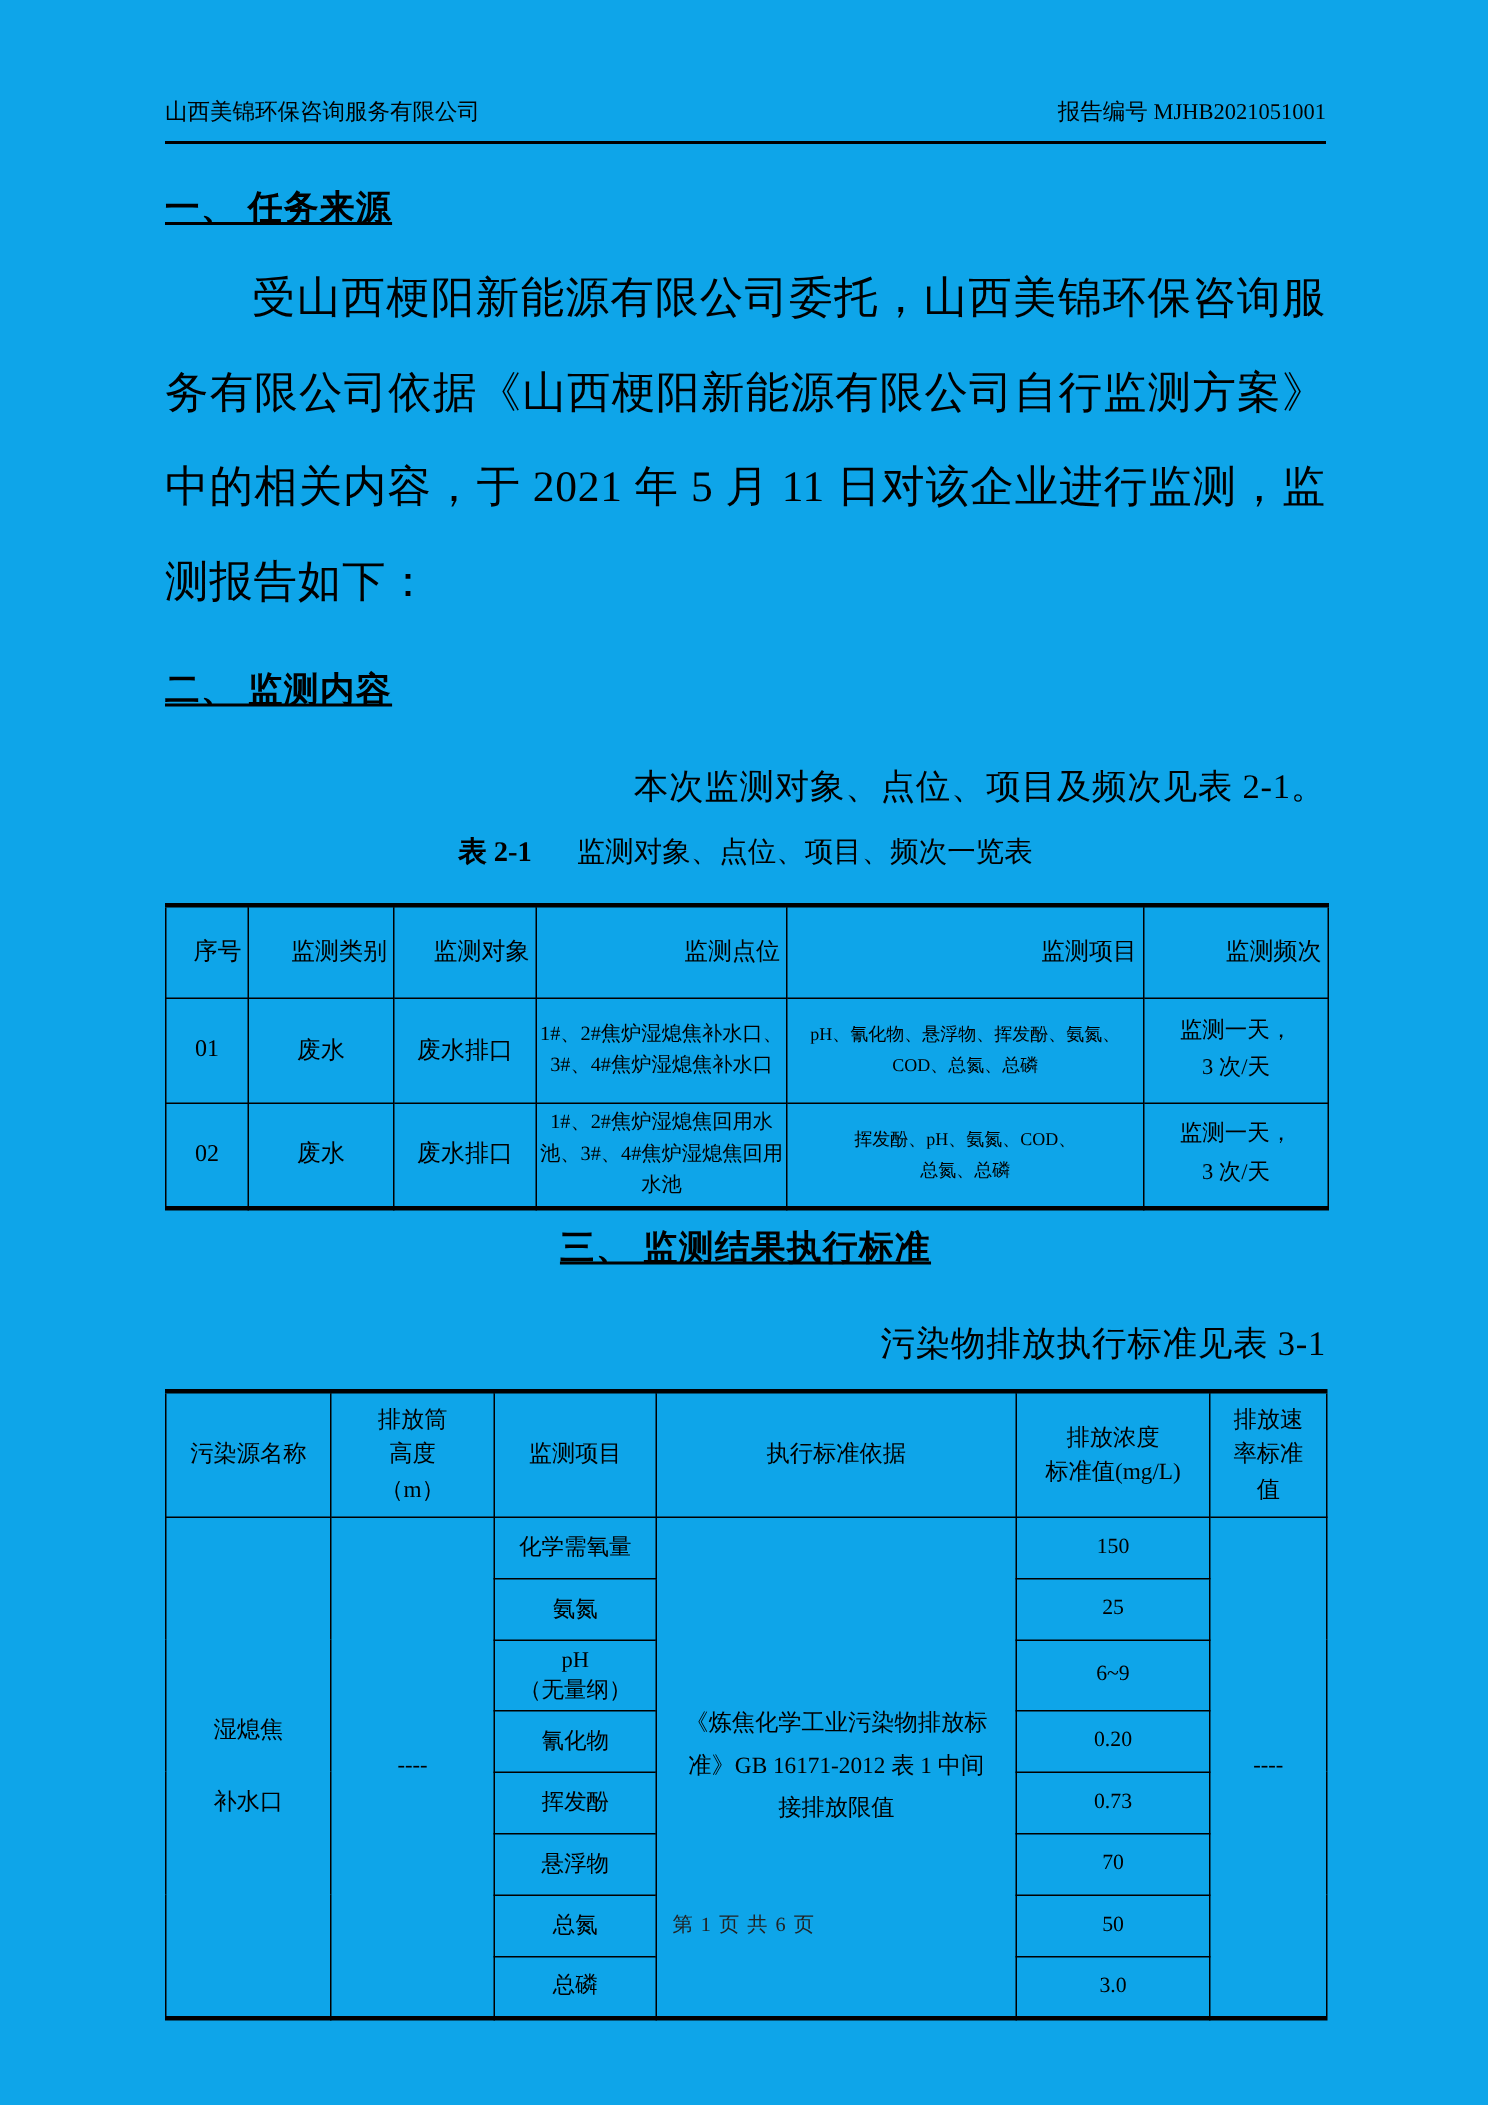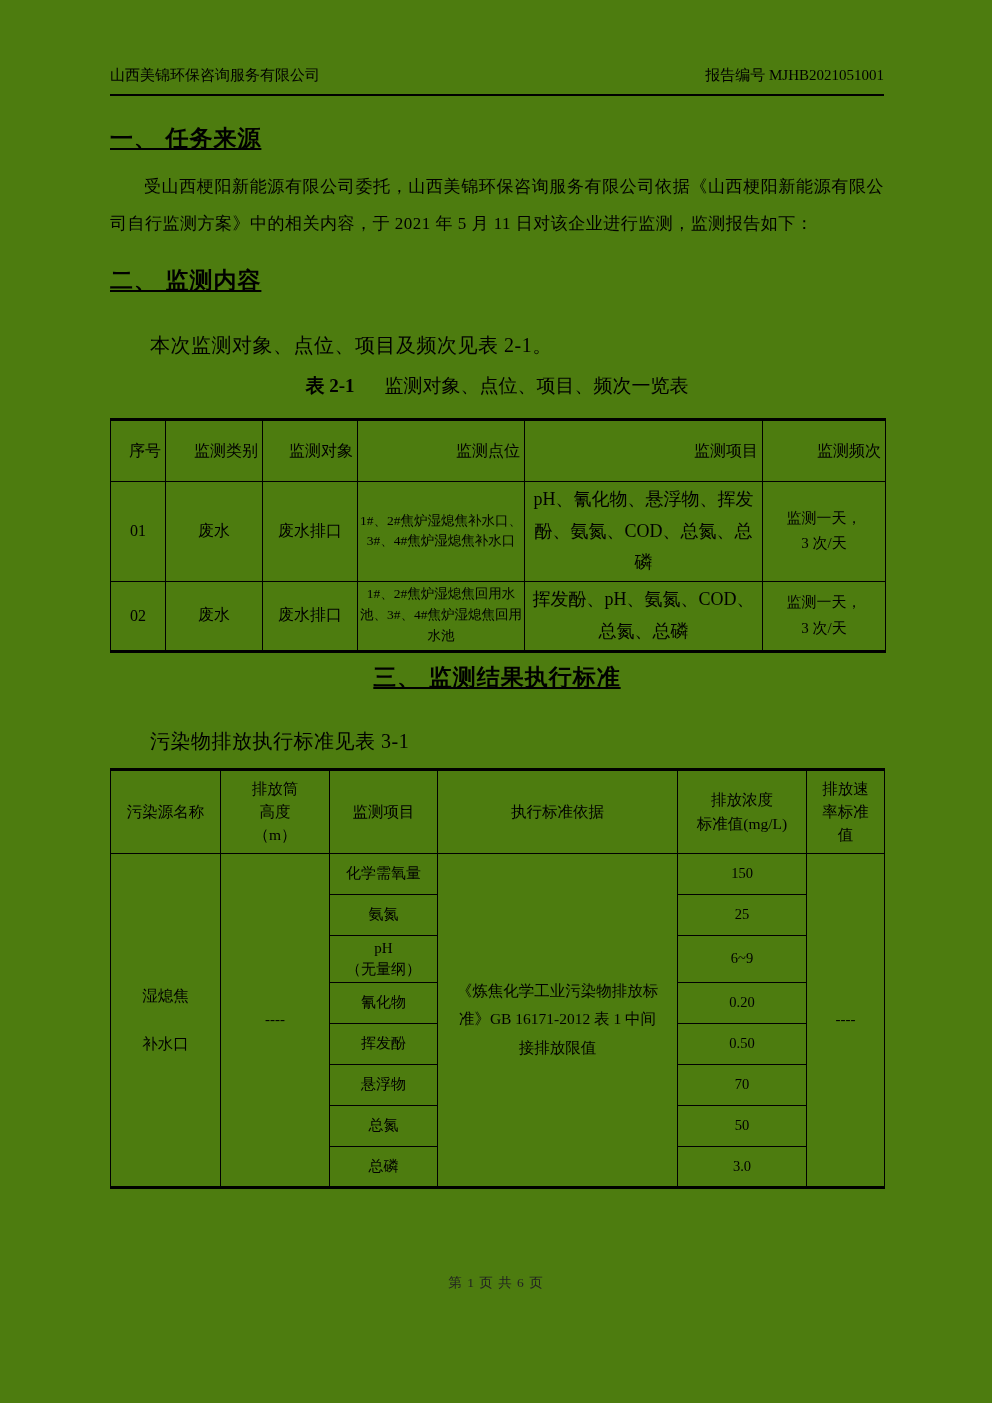--- a/index.html
+++ b/index.html
@@ -1,17 +1,17 @@
 <!DOCTYPE html>
 <html><head>
 <meta charset="utf-8">
 <style>
   html,body{margin:0;padding:0;background:#ffffff;}
   .page{
-    width:992px;height:1403px;background:#4d7c0f;color:#000;
+    width:992px;height:1403px;background:#0ea5e9;color:#000;
     font-family:"Liberation Serif","DejaVu Serif",serif;
     box-sizing:border-box;padding:66px 108px 0 110px;
     position:relative;overflow:hidden;
   }
   
   .doc-header{
     display:flex;justify-content:space-between;align-items:flex-end;
     font-size:15px;line-height:1.25;padding-bottom:9px;
     border-bottom:2px solid #000;
   }
@@ -20,26 +20,27 @@
     font-weight:bold;font-size:23px;line-height:1.3;
     font-family:"Liberation Sans","DejaVu Sans",sans-serif;
     letter-spacing:1px;
     text-decoration:underline;
   }
   .mt-s1{margin-top:28px;}
   .mt-s2{margin-top:24px;}
   .mt-s3{margin-top:10px;text-align:center;}
   
   .para{
-    font-size:17px;line-height:2.18;text-align:justify;
+    font-size:29px;line-height:2.18;text-align:justify;
     text-indent:2em;margin-top:14px;letter-spacing:.5px;
   }
   .intro{
-    font-size:20px;line-height:1.5;text-indent:2em;margin-top:34px;
+    font-size:23px;line-height:1.5;text-indent:2em;margin-top:34px;
     letter-spacing:.5px;
+    text-align:right;
   }
   .intro.tight{margin-top:33px;}
   
   .caption{
     text-align:center;font-size:19px;line-height:1.4;margin-top:13px;
   }
   .caption .cap-label{font-weight:bold;margin-right:30px;}
   
   table{
     width:100%;border-collapse:collapse;table-layout:fixed;
@@ -48,21 +49,21 @@
   th,td{
     border:1px solid #000;text-align:center;vertical-align:middle;
     font-weight:normal;padding:2px 4px;box-sizing:border-box;
   }
   .t21{margin-top:19px;}
   .t21 thead tr{height:62px;}
   .t21 tbody tr{height:70px;}
   .t21 th{font-size:16px;text-align:right;}
   .t21 td:nth-child(1),.t21 td:nth-child(2),.t21 td:nth-child(3){font-size:16px;}
   .t21 td:nth-child(4){font-size:13.5px;line-height:1.55;padding:1px 2px;}
-  .t21 td:nth-child(5){font-size:18px;line-height:1.75;white-space:pre-line;}
+  .t21 td:nth-child(5){font-size:12px;line-height:1.75;white-space:pre-line;}
   .t21 td:nth-child(6){font-size:15px;line-height:1.7;white-space:pre-line;}
   .t31{margin-top:12px;}
   .t31 thead tr{height:84px;}
   .t31 tbody tr{height:41px;}
   .t31 tbody tr.tall{height:47px;}
   .t31 th{font-size:15.5px;line-height:1.5;white-space:pre-line;}
   .t31 .src{font-size:15.5px;line-height:3.1;white-space:pre-line;}
   .t31 .dash{font-size:15px;}
   .t31 .item-name{font-size:15px;line-height:1.35;white-space:pre-line;}
   .t31 .item-val{font-size:14.5px;}
@@ -179,21 +180,21 @@
         <td class="item-name">pH
 （无量纲）</td>
         <td class="item-val">6~9</td>
       </tr>
       <tr>
         <td class="item-name">氰化物</td>
         <td class="item-val">0.20</td>
       </tr>
       <tr>
         <td class="item-name">挥发酚</td>
-        <td class="item-val">0.50</td>
+        <td class="item-val">0.73</td>
       </tr>
       <tr>
         <td class="item-name">悬浮物</td>
         <td class="item-val">70</td>
       </tr>
       <tr>
         <td class="item-name">总氮</td>
         <td class="item-val">50</td>
       </tr>
       <tr>

